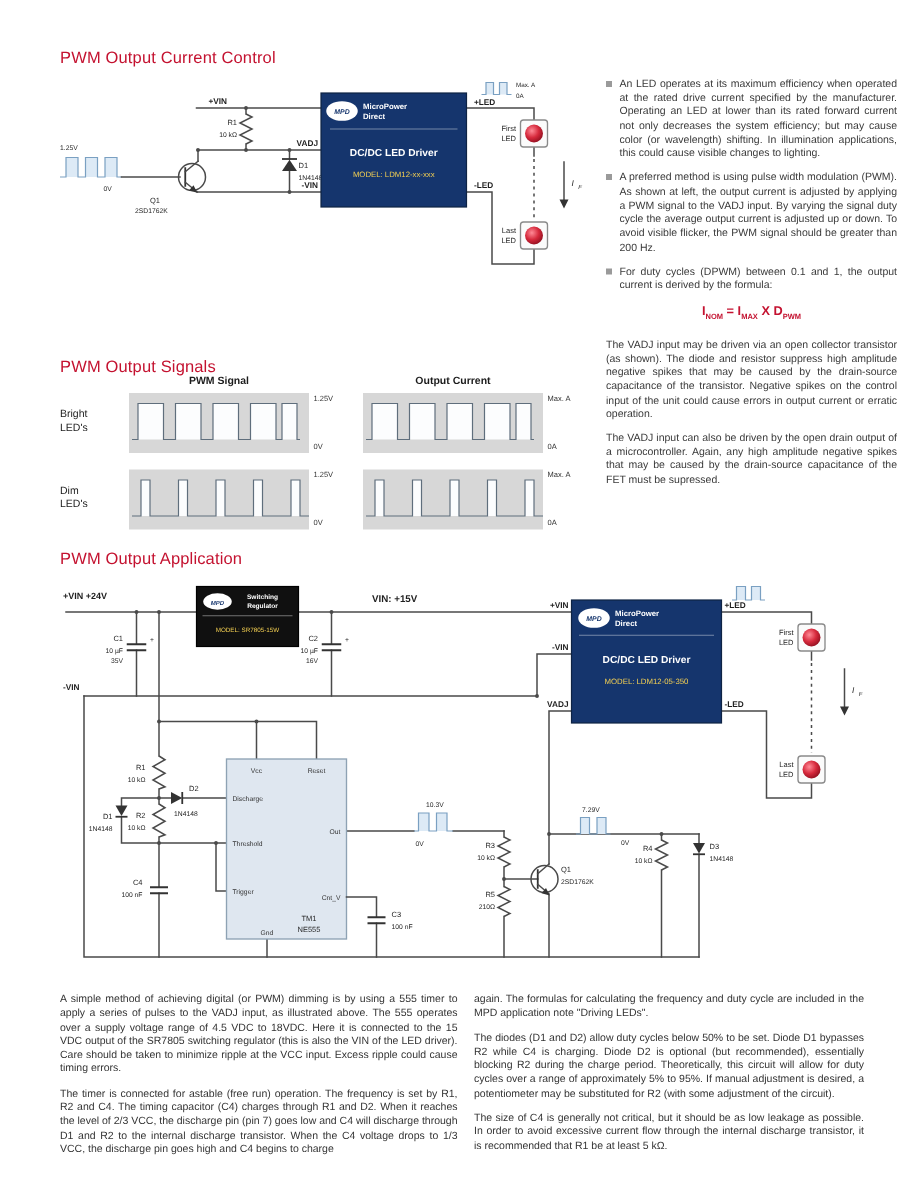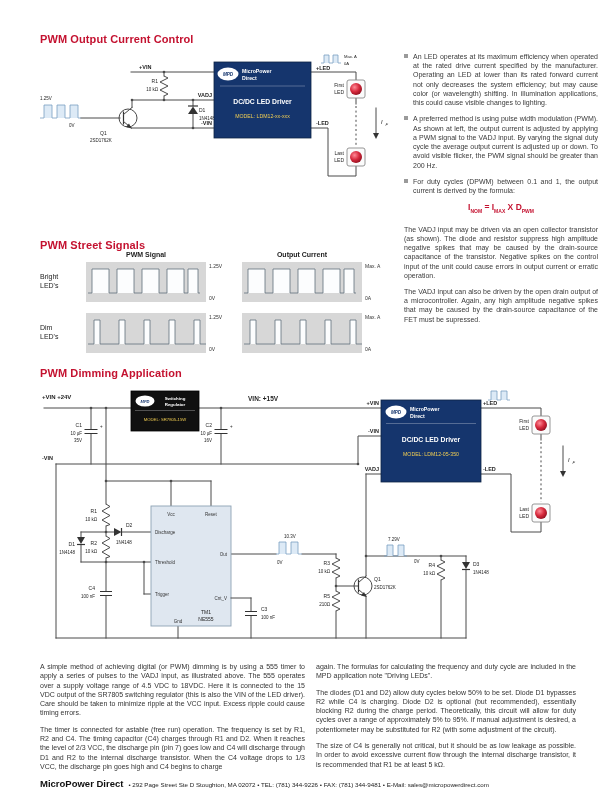--- a/index.html
+++ b/index.html
@@ -1,19 +1,19 @@
 <!DOCTYPE html>
 <html><head>
 <meta charset="utf-8">
 <style>
   *{margin:0;padding:0;box-sizing:border-box}
   html,body{width:612px;height:792px}
   body{font-family:"Liberation Sans",sans-serif;background:#ffffff;color:#2b2b2b;position:relative;overflow:hidden}
   .sheet{position:absolute;left:0;top:0;width:612px;height:792px;background:#fff}
-  .h-red{position:absolute;color:#c41230;font-weight:bold;font-size:11px;letter-spacing:.1px}
+  .h-red{position:absolute;color:#c41230;font-weight:normal;font-size:11px;letter-spacing:.1px}
   #h1{left:40px;top:33px}
   #h2{left:40px;top:239px}
   #h3{left:40px;top:367px}
   #website{position:absolute;top:26px;right:36px;font-size:19px;font-weight:bold;color:#101010;letter-spacing:.2px}
   #rightcol{position:absolute;left:404px;top:52px;width:194px;font-size:7px;line-height:1.32;text-align:justify;color:#3a3a3a}
   #rightcol p{margin:0 0 7px 0;position:relative}
   #rightcol p.b{padding-left:9px}
   #rightcol p.b::before{content:"";position:absolute;left:0;top:2px;width:4px;height:4px;background:#9a9a9a}
   .formula{color:#c41230;font-size:8.5px;font-weight:bold;text-align:center;margin:3px 0 10px 0}
   .formula sub{font-size:5px}
@@ -179,21 +179,21 @@
     <p class="b">An LED operates at its maximum efficiency when operated at the rated drive current specified by the manufacturer. Operating an LED at lower than its rated forward current not only decreases the system efficiency; but may cause color (or wavelength) shifting. In illumination applications, this could cause visible changes to lighting.</p>
     <p class="b">A preferred method is using pulse width modulation (PWM). As shown at left, the output current is adjusted by applying a PWM signal to the VADJ input. By varying the signal duty cycle the average output current is adjusted up or down. To avoid visible flicker, the PWM signal should be greater than 200 Hz.</p>
     <p class="b">For duty cycles (DPWM) between 0.1 and 1, the output current is derived by the formula:</p>
     <div class="formula">
       <span>I</span><sub>NOM</sub><span> = I</span><sub>MAX</sub><span> X D</span><sub>PWM</sub>
     </div>
     <p>The VADJ input may be driven via an open collector transistor (as shown). The diode and resistor suppress high amplitude negative spikes that may be caused by the drain-source capacitance of the transistor. Negative spikes on the control input of the unit could cause errors in output current or erratic operation.</p>
     <p>The VADJ input can also be driven by the open drain output of a microcontroller. Again, any high amplitude negative spikes that may be caused by the drain-source capacitance of the FET must be supressed.</p>
   </div>
 
-  <div class="h-red" id="h2">PWM Street Signals</div>
+  <div class="h-red" id="h2">PWM Output Signals</div>
 
   <div id="signals">
     <div class="sig-head">
       <div class="sh-spacer"></div>
       <div class="sh-c">PWM Signal</div>
       <div class="sh-g1"></div>
         <div class="sh-g2"></div>
       <div class="sh-c">Output Current</div>
     </div>
     <div class="sig-row">
@@ -237,21 +237,21 @@
             <path class="cellwave" d="M2,31 h6 v-24 h6 v24 h19 v-24 h6 v24 h19 v-24 h6 v24 h19 v-24 h6 v24 h19 v-24 h6 v24 h6"></path>
           </svg>
       </div>
       <div class="vlab">
         <span>Max. A</span>
         <span>0A</span>
       </div>
     </div>
   </div>
 
-  <div class="h-red" id="h3">PWM Dimming Application</div>
+  <div class="h-red" id="h3">PWM Output Application</div>
 
   <svg id="circuit2" width="540" height="272" viewBox="0 0 540 272">
     <defs>
       <radialGradient id="lg2" cx="38%" cy="35%" r="70%">
         <stop offset="0%" stop-color="#ff8a96"></stop>
           <stop offset="55%" stop-color="#d6293c"></stop>
           <stop offset="100%" stop-color="#8f0f1f"></stop>
       </radialGradient>
     </defs>
 
@@ -469,18 +469,14 @@
   <div id="bottom-left">
     <p>A simple method of achieving digital (or PWM) dimming is by using a 555 timer to apply a series of pulses to the VADJ input, as illustrated above. The 555 operates over a supply voltage range of 4.5 VDC to 18VDC. Here it is connected to the 15 VDC output of the SR7805 switching regulator (this is also the VIN of the LED driver). Care should be taken to minimize ripple at the VCC input. Excess ripple could cause timing errors.</p>
     <p>The timer is connected for astable (free run) operation. The frequency is set by R1, R2 and C4. The timing capacitor (C4) charges through R1 and D2. When it reaches the level of 2/3 VCC, the discharge pin (pin 7) goes low and C4 will discharge through D1 and R2 to the internal discharge transistor. When the C4 voltage drops to 1/3 VCC, the discharge pin goes high and C4 begins to charge</p>
   </div>
   <div id="bottom-right">
     <p>again. The formulas for calculating the frequency and duty cycle are included in the MPD application note "Driving LEDs".</p>
     <p>The diodes (D1 and D2) allow duty cycles below 50% to be set. Diode D1 bypasses R2 while C4 is charging. Diode D2 is optional (but recommended), essentially blocking R2 during the charge period. Theoretically, this circuit will allow for duty cycles over a range of approximately 5% to 95%. If manual adjustment is desired, a potentiometer may be substituted for R2 (with some adjustment of the circuit).</p>
     <p>The size of C4 is generally not critical, but it should be as low leakage as possible. In order to avoid excessive current flow through the internal discharge transistor, it is recommended that R1 be at least 5 kΩ.</p>
   </div>
 
-  <div id="footer">
-    <span class="co">MicroPower Direct</span>
-    <span class="info">•  292 Page Street Ste D Stoughton, MA 02072  •  TEL: (781) 344-9226  •  FAX: (781) 344-9481  •  E-Mail: sales@micropowerdirect.com</span>
-  </div>
 
 </div>
 
 </body></html>

